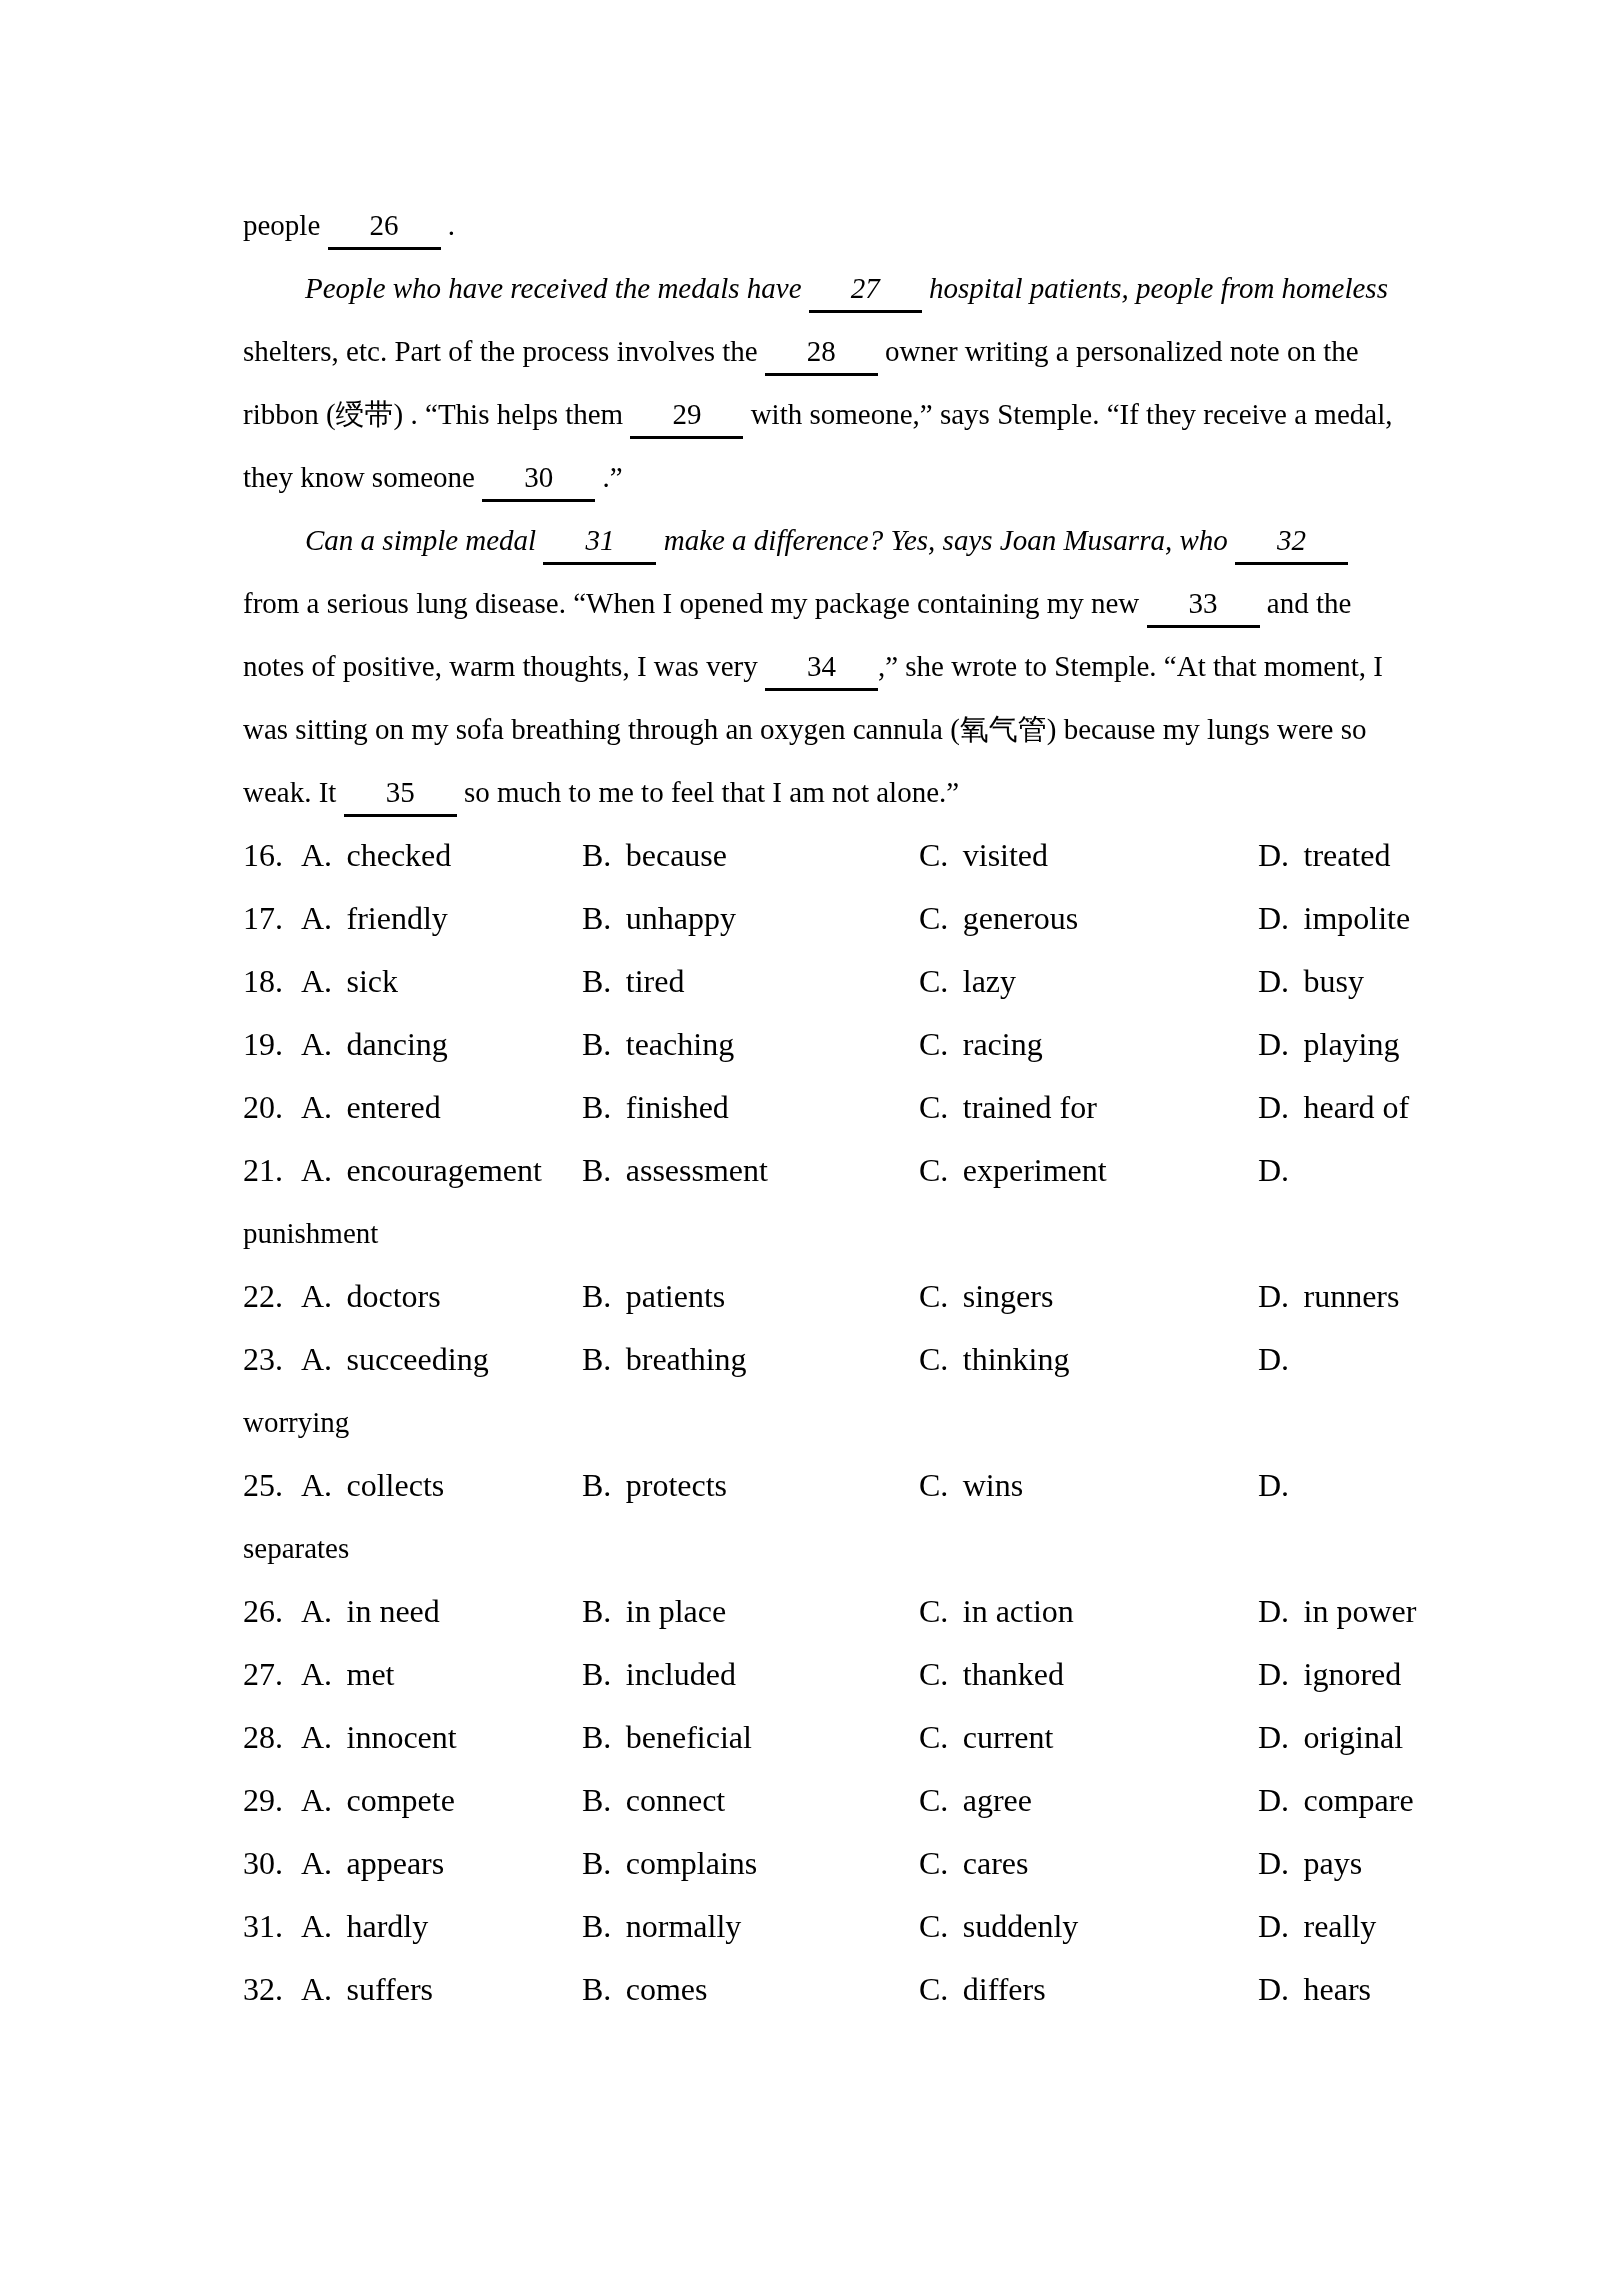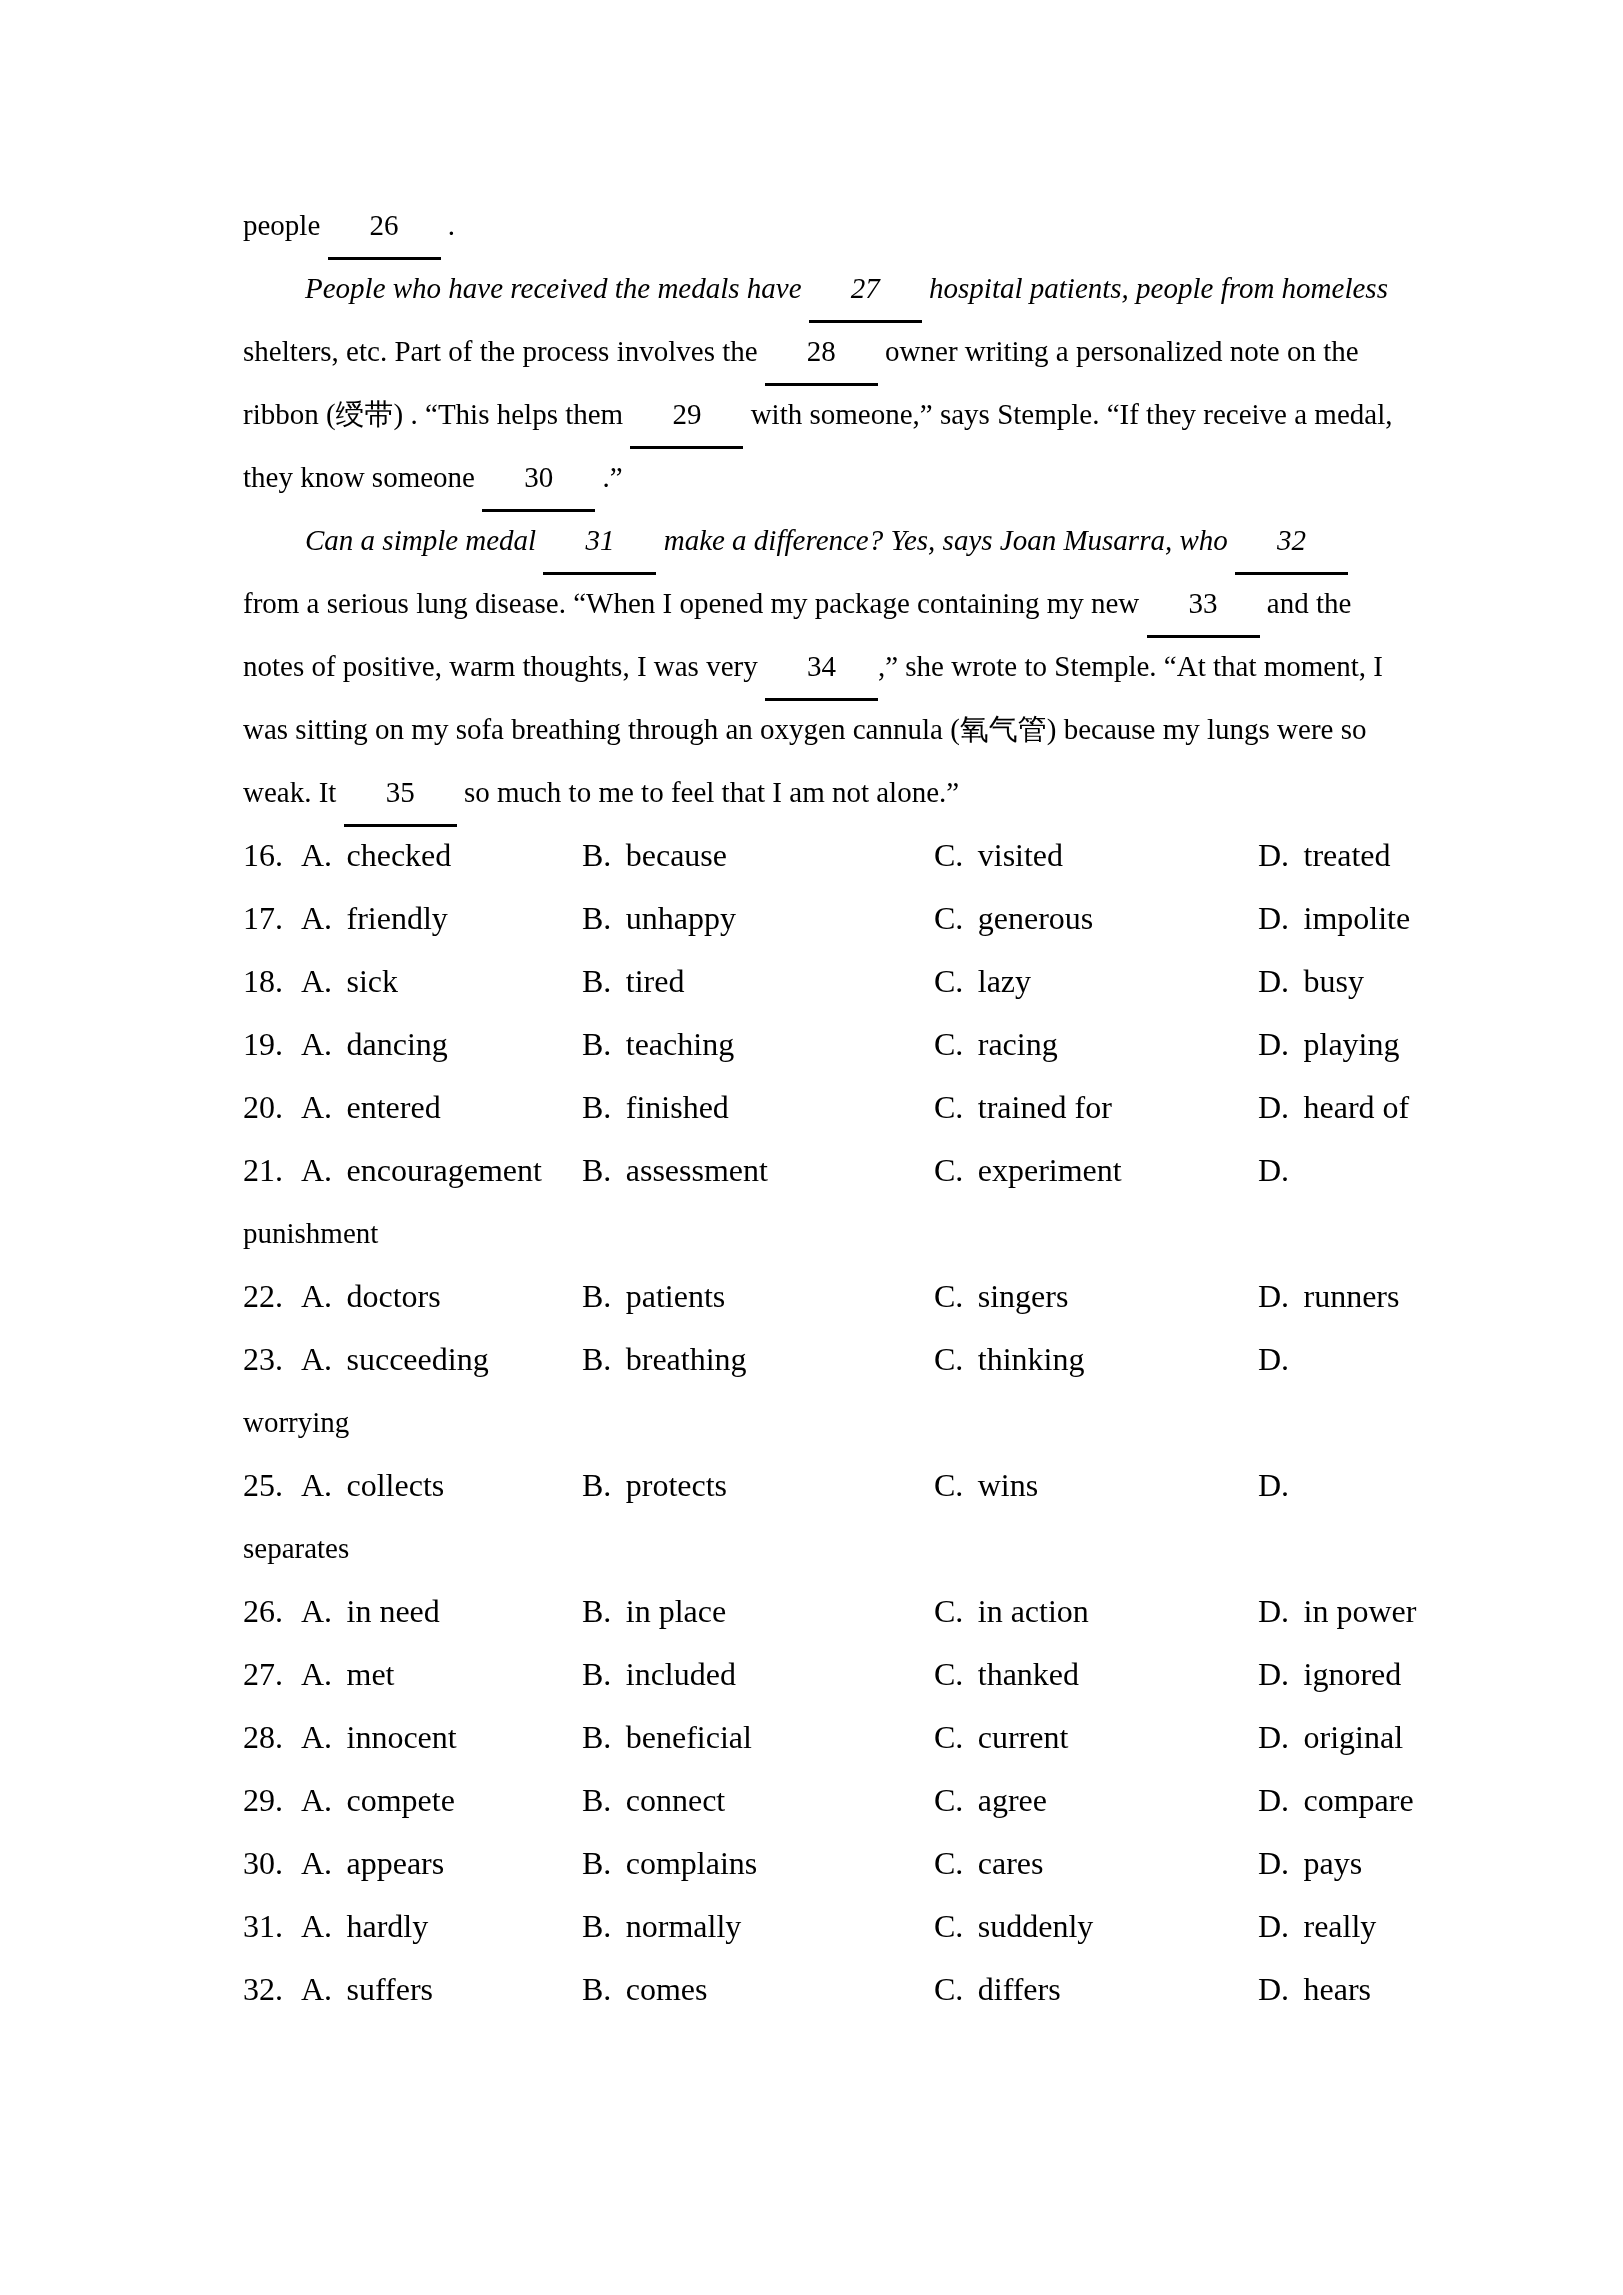--- a/index.html
+++ b/index.html
@@ -31,34 +31,34 @@
   .line.indent {
     padding-left: 62px;
     font-style: italic;
   }
   .blank {
     display: inline-block;
     width: 113px;
     line-height: 29px;
     text-align: center;
     border-bottom: 3.3px solid #000000;
-    padding-bottom: 17px;
+    padding-bottom: 7px;
     vertical-align: baseline;
   }
   .qrow {
     position: relative;
     height: 63px;
     line-height: 63px;
     font-size: 32px;
     white-space: nowrap;
   }
   .qnum  { position: absolute; left: 0; }
   .opt-a { position: absolute; left: 58px; }
   .opt-b { position: absolute; left: 339px; }
-  .opt-c { position: absolute; left: 676px; margin-left: 15px; }
+  .opt-c { position: absolute; left: 676px; }
   .opt-d { position: absolute; left: 1015px; }
   .otext { margin-left: 14.4px; }
 </style>
 </head>
 <body>
 
 <div id="page">
   <div id="content">
     <div id="passage">
         <div class="line"><span>people </span><span class="blank">26</span><span> .</span></div>

